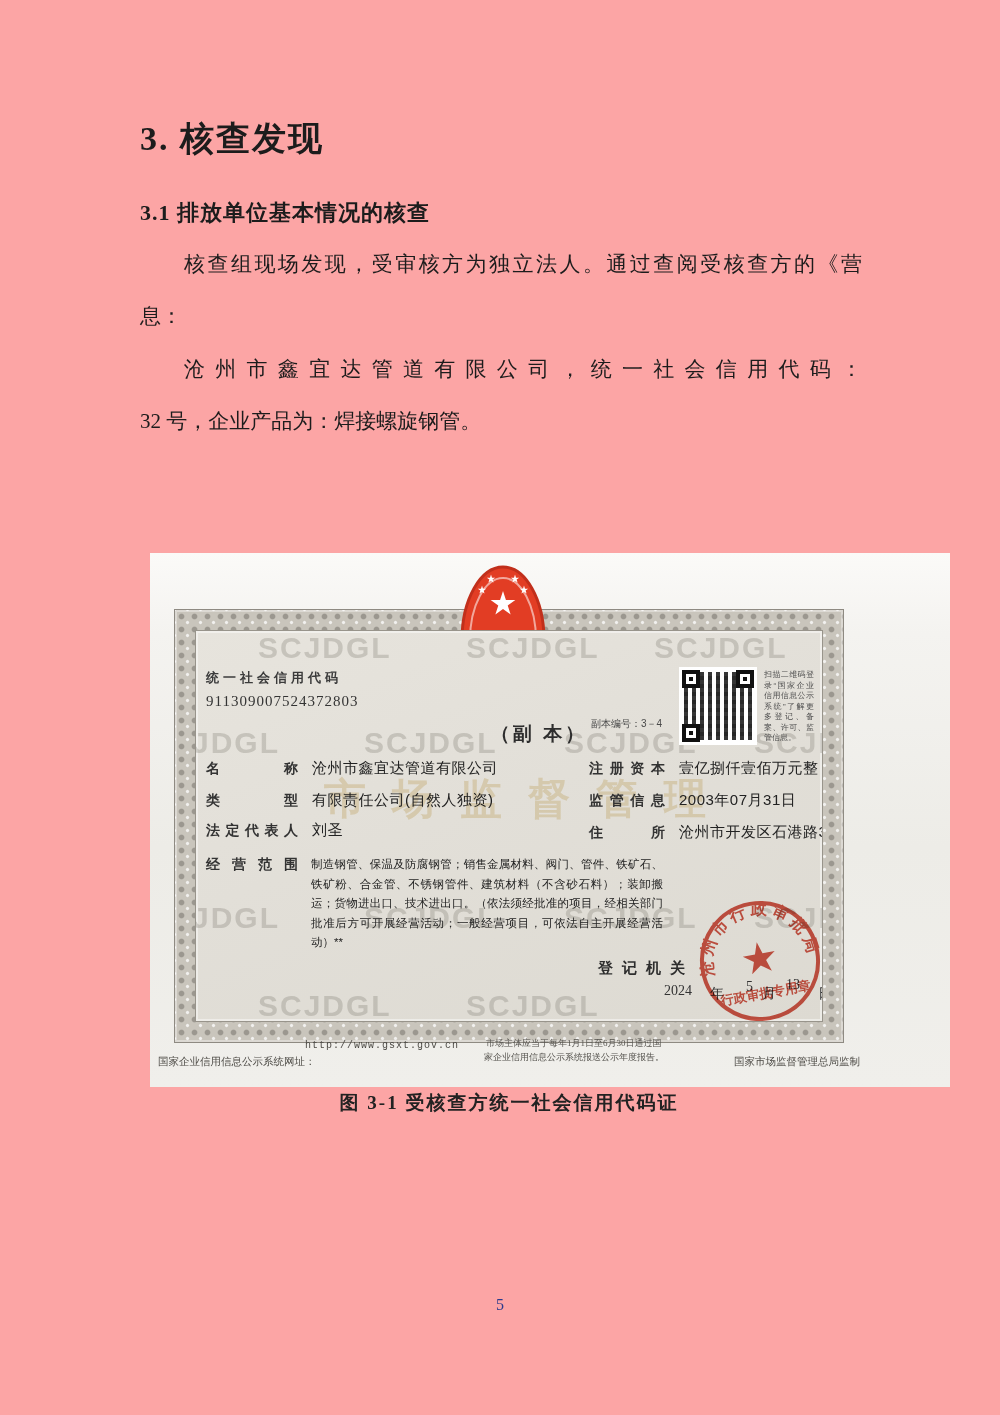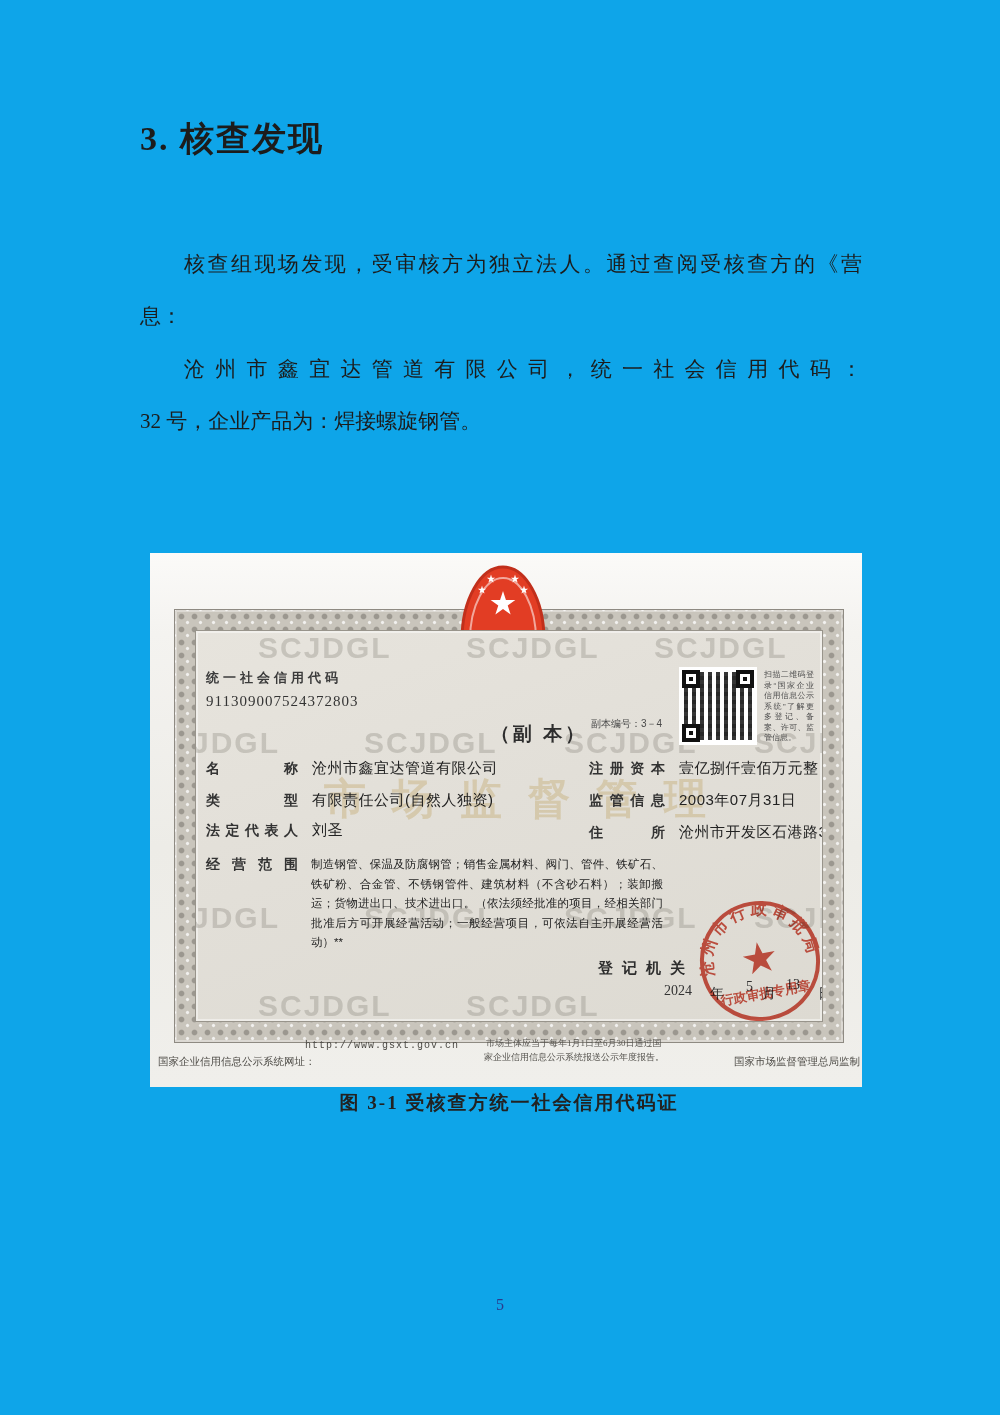--- a/index.html
+++ b/index.html
@@ -2,33 +2,33 @@
 <html style="--title-gold: #ad8b20; --stamp-red: #cf4130; --emblem-red: #e23d24;"><head>
 <meta charset="utf-8">
 <style>
   :root{
     --title-gold:#ad8b20;
     --stamp-red:#cf4130;
     --emblem-red:#e23d24;
   }
   *{box-sizing:border-box;}
   html,body{margin:0;padding:0;background:#ffffff;}
-  .page{position:relative;width:1000px;height:1415px;background:#0ea5e9;overflow:hidden;
+  .page{position:relative;width:1000px;height:1415px;background:#fca5a5;overflow:hidden;
         font-family:"Liberation Serif",serif;color:#1c1c1c;}
 
   
   .h1{position:absolute;left:140px;top:116px;font-size:34px;font-weight:bold;letter-spacing:2px;}
   .h2{position:absolute;left:140px;top:198px;font-size:22px;font-weight:bold;letter-spacing:1px;}
   .bodytext{position:absolute;left:140px;top:238px;width:722px;font-size:21px;line-height:52.4px;}
   .bline{height:52.4px;text-align:justify;text-align-last:justify;white-space:nowrap;}
   .bline.indent{padding-left:44px;}
   .bline.lastline{text-align-last:left;}
 
   
-  .photo{position:absolute;left:150px;top:553px;width:712px;height:534px;
+  .photo{position:absolute;left:150px;top:553px;width:800px;height:534px;
          background:linear-gradient(180deg,#fbfaf8 0%,#f4f3f0 15%,#edece7 55%,#f0efeb 100%);}
   .cert{position:absolute;left:25px;top:57px;width:668px;height:432px;
         background-color:#c9c5bc;
         background-image:radial-gradient(circle,rgba(110,106,98,.5) 2.2px,rgba(110,106,98,0) 3.4px),
                          radial-gradient(circle,rgba(255,255,255,.75) 1px,rgba(255,255,255,0) 2.2px);
         background-size:13px 13px,13px 13px;background-position:0 0,6px 6px;
         box-shadow:0 0 0 1px #8e8a82, inset 0 0 0 2px rgba(255,255,255,.35);}
   .cert-inner{position:absolute;left:20px;top:20px;right:20px;bottom:20px;
         background:linear-gradient(160deg,#e7e4dd 0%,#e2dfd8 45%,#dddad2 100%);
         border:1px solid #98948b;box-shadow:inset 0 0 0 2px rgba(255,255,255,.45);
@@ -91,20 +91,21 @@
               font-size:19px;font-weight:600;letter-spacing:2px;color:#222;}
   .pageno{position:absolute;left:0;top:1296px;width:1000px;text-align:center;
           font-size:16px;color:#2b3a8c;}
 </style>
 </head>
 <body>
 
 <div class="page">
 
   <div class="h1">3. 核查发现</div>
+  <div class="h2">3.1 排放单位基本情况的核查</div>
 
   <div class="bodytext">
     <div class="bline indent">核查组现场发现，受审核方为独立法人。通过查阅受核查方的《营</div>
     <div class="bline lastline">息：</div>
     <div class="bline indent">沧州市鑫宜达管道有限公司，统一社会信用代码：</div>
     <div class="bline lastline">32 号，企业产品为：焊接螺旋钢管。</div>
   </div>
 
   <div class="photo">
     <div class="cert">

